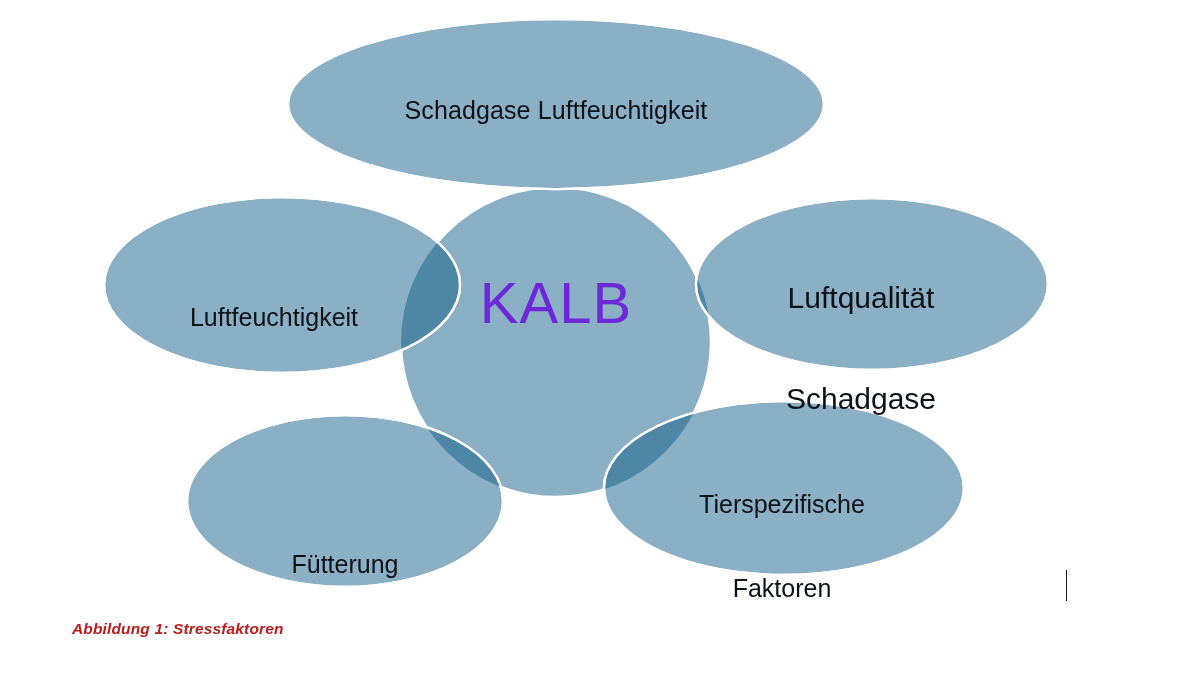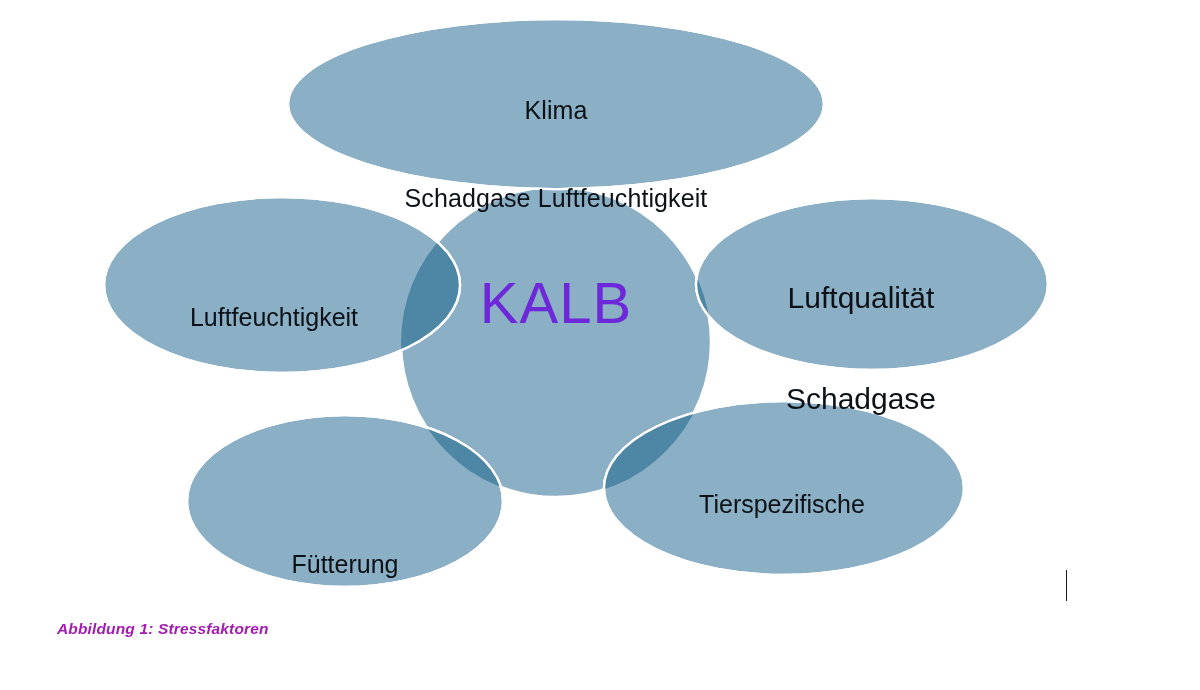--- a/index.html
+++ b/index.html
@@ -96,26 +96,26 @@
     font-size: 58px;
     font-weight: 400;
     letter-spacing: 1px;
     color: #6d28d9;
     line-height: 1.0;
   }
 
   
   #figure-caption {
     position: absolute;
-    left: 57px;
+    left: 72px;
     top: 620px;
     font-size: 15.5px;
     font-style: italic;
     font-weight: 700;
-    color: #a21caf;
+    color: #b91c1c;
     letter-spacing: 0.15px;
     white-space: nowrap;
   }
 
   
   #text-caret {
     position: absolute;
     left: 1066px;
     top: 570px;
     width: 1px;
@@ -186,39 +186,39 @@
     <g fill="none" stroke="#ffffff" stroke-width="2.4">
       <ellipse cx="556" cy="104" rx="268" ry="85"></ellipse>
       <ellipse cx="282" cy="285" rx="178" ry="88"></ellipse>
       <ellipse cx="872" cy="284" rx="176" ry="86"></ellipse>
       <ellipse cx="345" cy="501" rx="158" ry="86"></ellipse>
       <ellipse cx="784" cy="488" rx="180" ry="87"></ellipse>
     </g>
   </svg>
 
   <div class="node-label" id="label-klima">
-    <span class="line line-1">Klima</span>
     <span class="line line-2">Schadgase Luftfeuchtigkeit</span>
   </div>
 
   <div class="node-label" id="label-krankheitsdruck">
     <span class="line line-1">Luftfeuchtigkeit</span>
   </div>
 
   <div class="node-label" id="label-luftqualitaet">
     <span class="line line-1">Luftqualität</span>
     <span class="line line-2">Schadgase</span>
   </div>
 
   <div class="node-label" id="label-fuetterung">
     <span class="line line-1">Fütterung</span>
   </div>
 
   <div class="node-label" id="label-tierspezifische">
     <span class="line line-1">Tierspezifische</span>
+    <span class="line line-2">Faktoren</span>
   </div>
 
   <div class="node-label" id="label-kalb">KALB</div>
 
   <div id="figure-caption">Abbildung 1: Stressfaktoren</div>
 
   <div id="text-caret"></div>
 
 </div>
 

